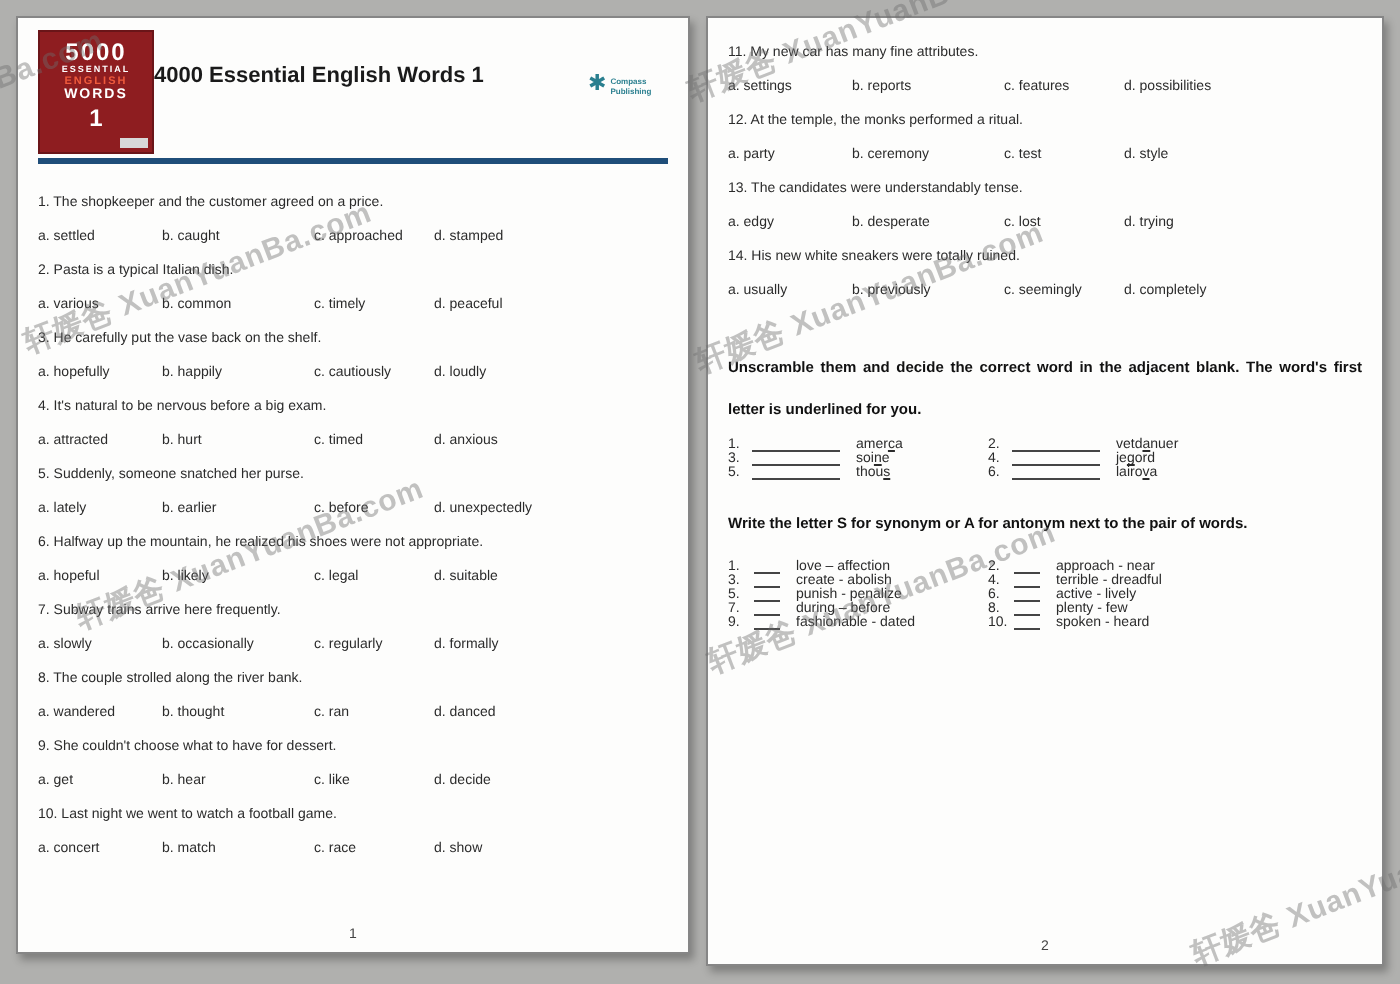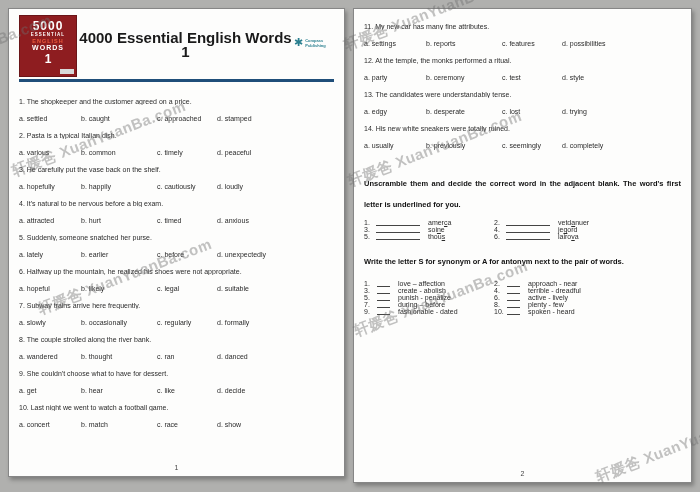--- a/index.html
+++ b/index.html
@@ -15,22 +15,22 @@
   .header{display:flex;align-items:flex-start;padding-top:6px;}
   .cover{width:58px;height:62px;background:#8e1d20;color:#fff;text-align:center;
          padding-top:5px;box-sizing:border-box;position:relative;font-weight:bold;
          box-shadow:inset 0 0 0 1px rgba(0,0,0,.25);}
   .cover-4000{font-size:12px;line-height:12px;letter-spacing:1px;}
   .cover-essential{font-size:4.5px;line-height:6px;letter-spacing:1px;}
   .cover-english{font-size:5.5px;line-height:6px;letter-spacing:1px;color:#ef5a3c;}
   .cover-words{font-size:7px;line-height:8px;letter-spacing:1px;}
   .cover-num{font-size:12px;line-height:13px;margin-top:1px;}
   .cover-tag{position:absolute;right:3px;bottom:3px;width:14px;height:5px;background:#d8d8d8;}
-  .title-block{flex:1;text-align:center;padding-top:16px;font-weight:bold;
-               font-size:15px;line-height:14px;color:#1a1a1a;}
+  .title-block{flex:1;text-align:left;padding-top:16px;font-weight:bold;
+               font-size:11px;line-height:14px;color:#1a1a1a;}
   .logo{width:40px;padding-top:22px;display:flex;align-items:center;gap:2px;}
   .logo-star{color:#2a7f8f;font-size:11px;line-height:11px;}
   .logo-text{font-size:4px;line-height:5px;color:#2a7f8f;font-weight:bold;text-align:left;}
   .rule{height:3px;background:#1f4e79;margin-top:2px;}
 
   
   .sec-heading{font-weight:bold;font-size:7.5px;line-height:8px;color:#111;white-space:nowrap;}
   #page1 .sec-heading{margin-top:14px;}
   #page1 .questions{margin-top:16px;}
   #page2 .questions{padding-top:14px;}

